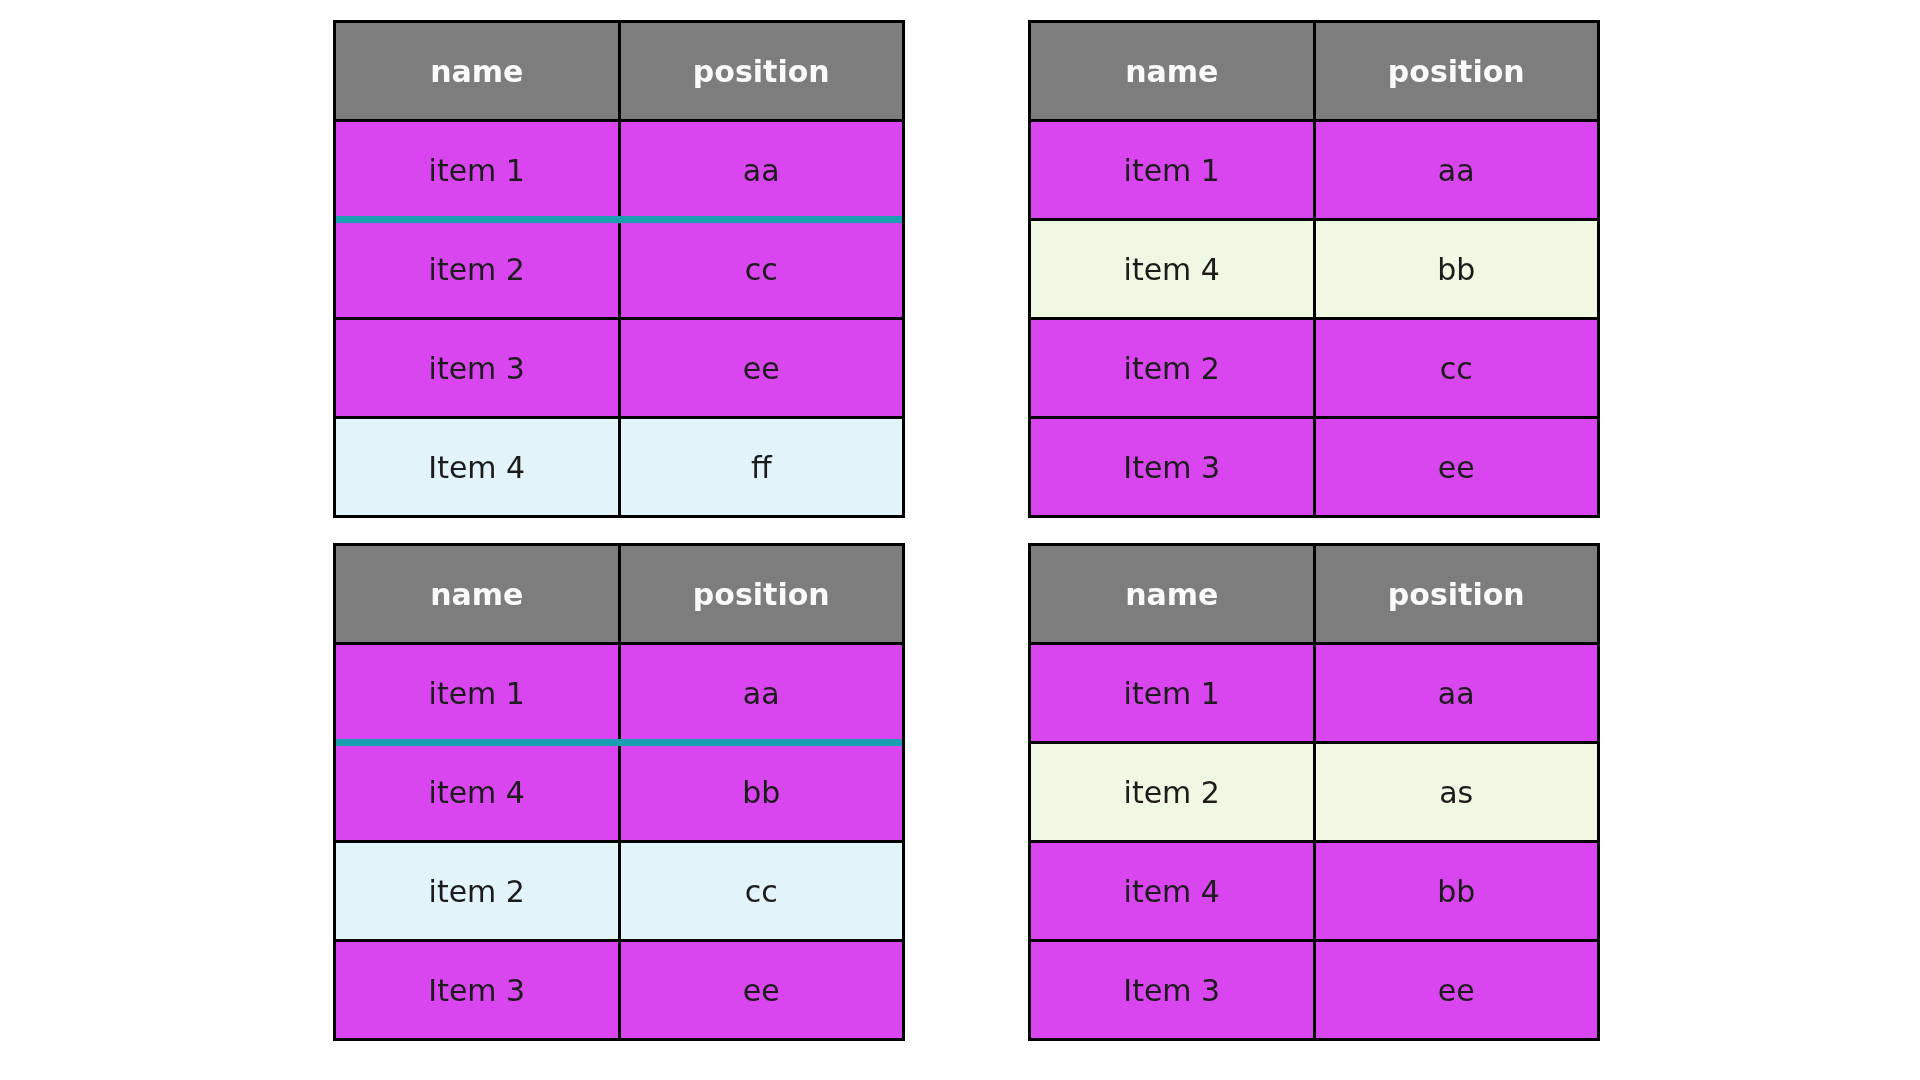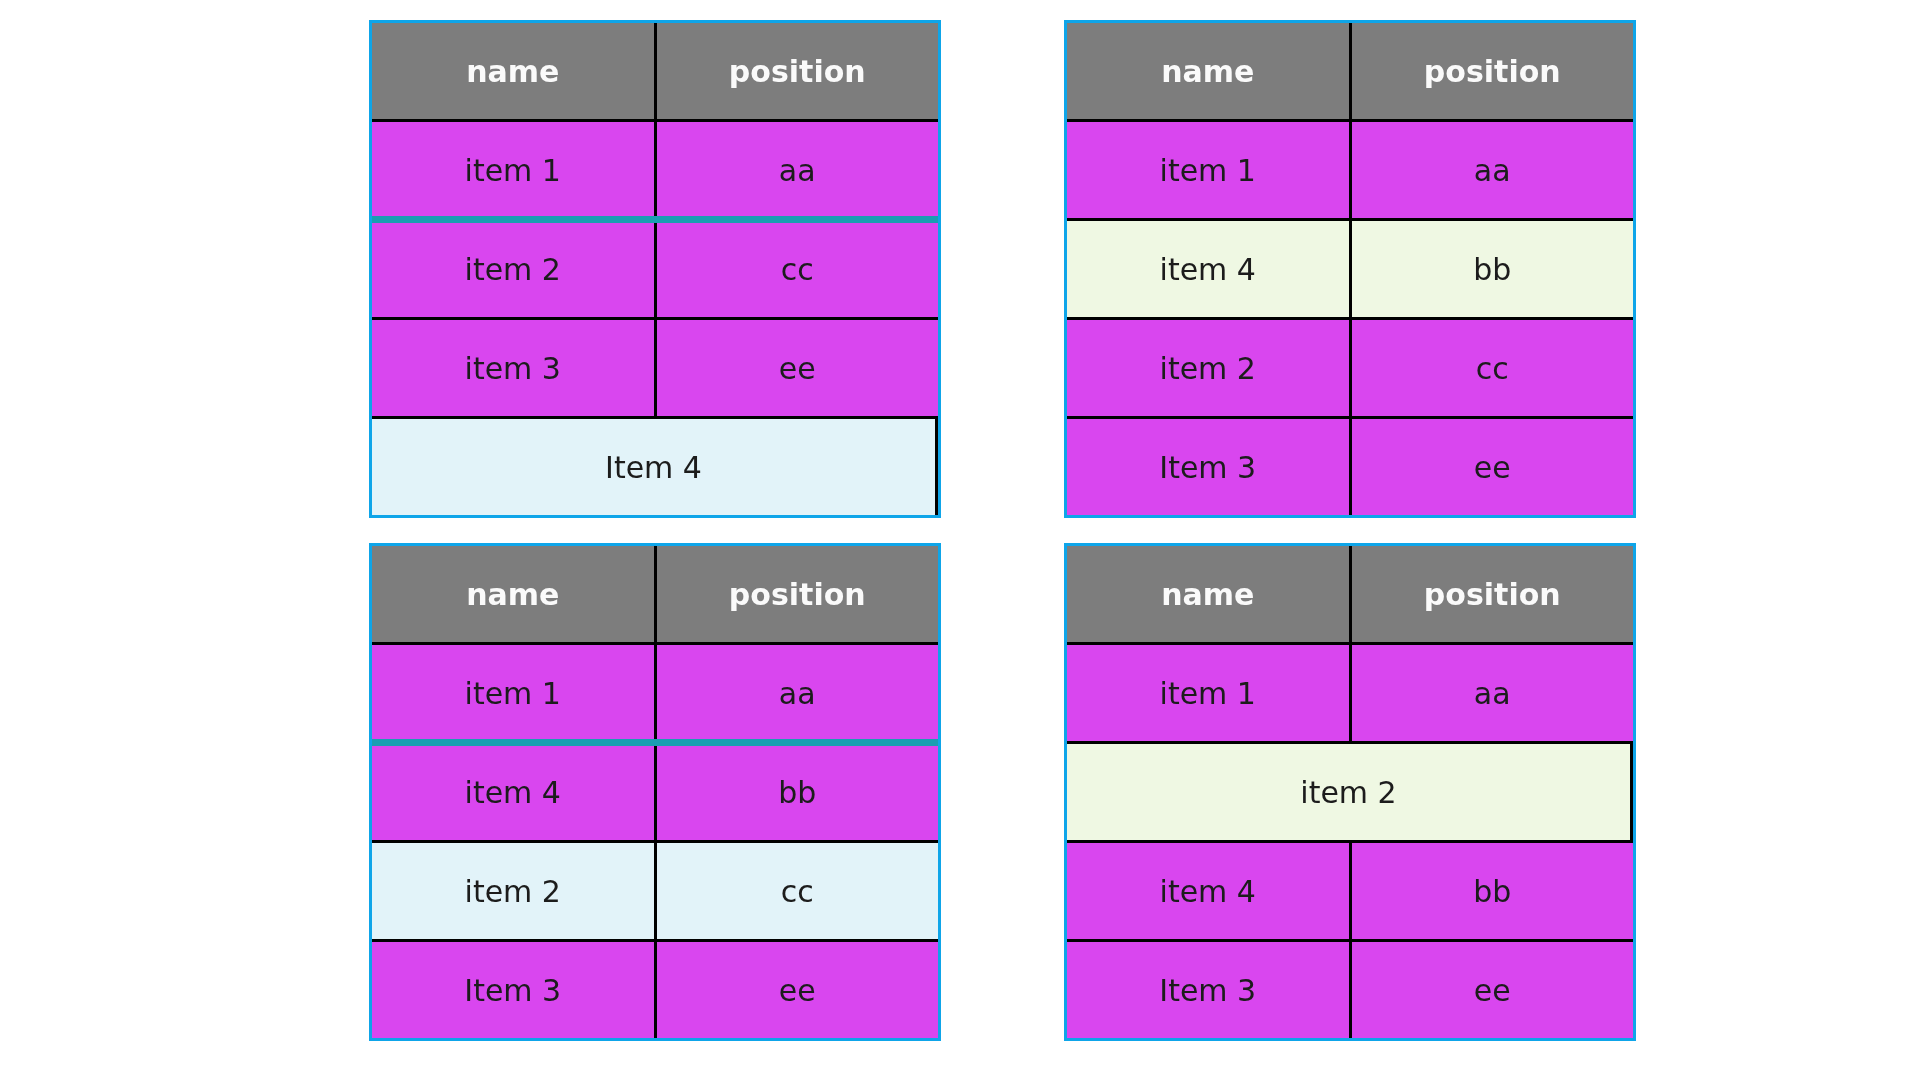--- a/index.html
+++ b/index.html
@@ -10,24 +10,23 @@
     width: 1920px;
     height: 1080px;
     background: #ffffff;
     position: relative;
     font-family: "DejaVu Sans", "Liberation Sans", sans-serif;
     overflow: hidden;
   }
   .dtable {
     position: absolute;
     width: 566px;
-    border: 3px solid #0ea5e9;
+    border: 3px solid #000000;
     background: #ffffff;
     box-sizing: content-box;
-    margin-left: 36px;
   }
   #table-tl { left: 333px; top: 20px; }
   #table-tr { left: 1028px; top: 20px; }
   #table-bl { left: 333px; top: 543px; }
   #table-br { left: 1028px; top: 543px; }
 
   .trow {
     display: flex;
     height: 96px;
     border-top: 3px solid #000000;
@@ -83,20 +82,21 @@
   <div class="trow no-top-border">
     <div class="cell name">item 2</div>
     <div class="cell">cc</div>
   </div>
   <div class="trow">
     <div class="cell name">item 3</div>
     <div class="cell">ee</div>
   </div>
   <div class="trow hl-blue">
     <div class="cell name">Item 4</div>
+    <div class="cell">ff</div>
   </div>
   <div class="insert-line"></div>
 </div>
 
 <div class="dtable" id="table-tr">
   <div class="trow thead first">
     <div class="cell name">name</div>
     <div class="cell">position</div>
   </div>
   <div class="trow">
@@ -145,20 +145,21 @@
   <div class="trow thead first">
     <div class="cell name">name</div>
     <div class="cell">position</div>
   </div>
   <div class="trow">
     <div class="cell name">item 1</div>
     <div class="cell">aa</div>
   </div>
   <div class="trow hl-green">
     <div class="cell name">item 2</div>
+    <div class="cell">as</div>
   </div>
   <div class="trow">
     <div class="cell name">item 4</div>
     <div class="cell">bb</div>
   </div>
   <div class="trow">
     <div class="cell name">Item 3</div>
     <div class="cell">ee</div>
   </div>
 </div>

